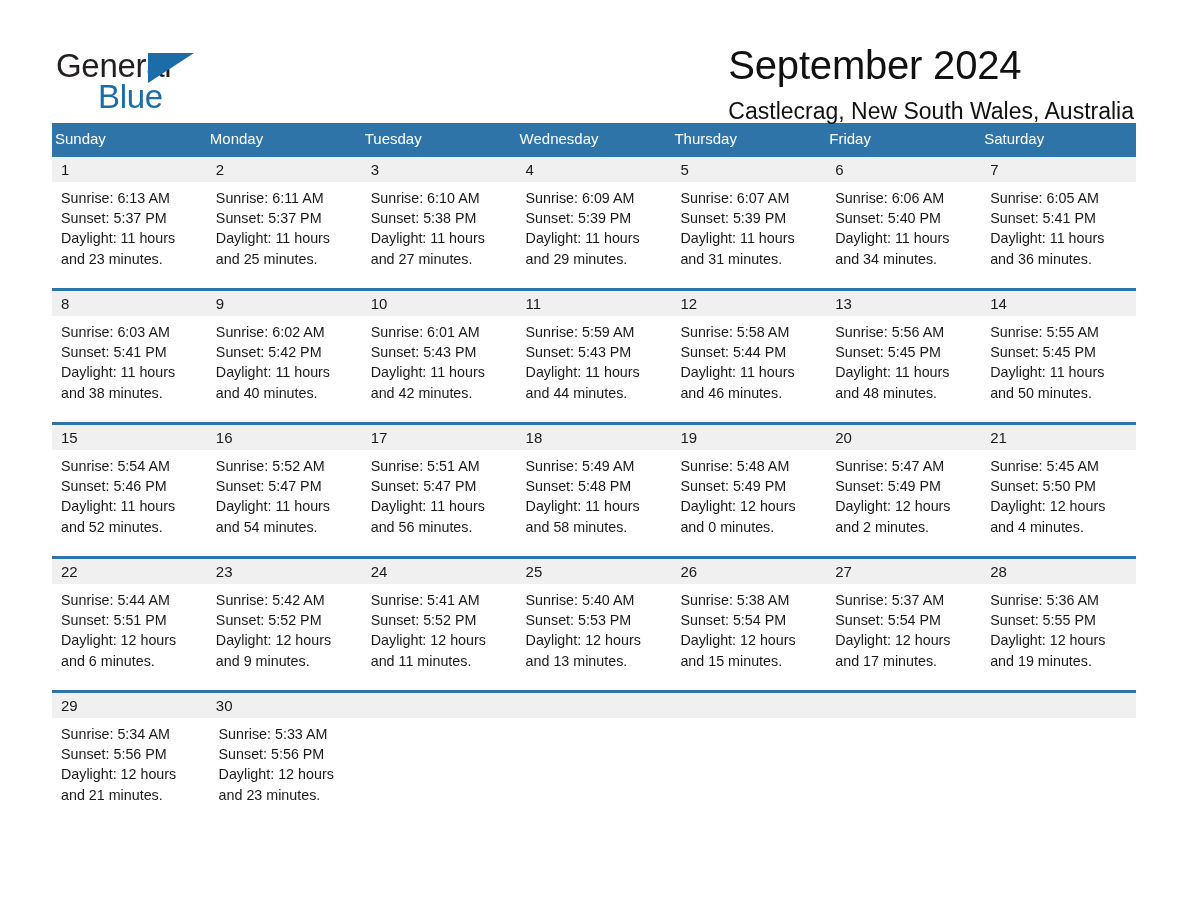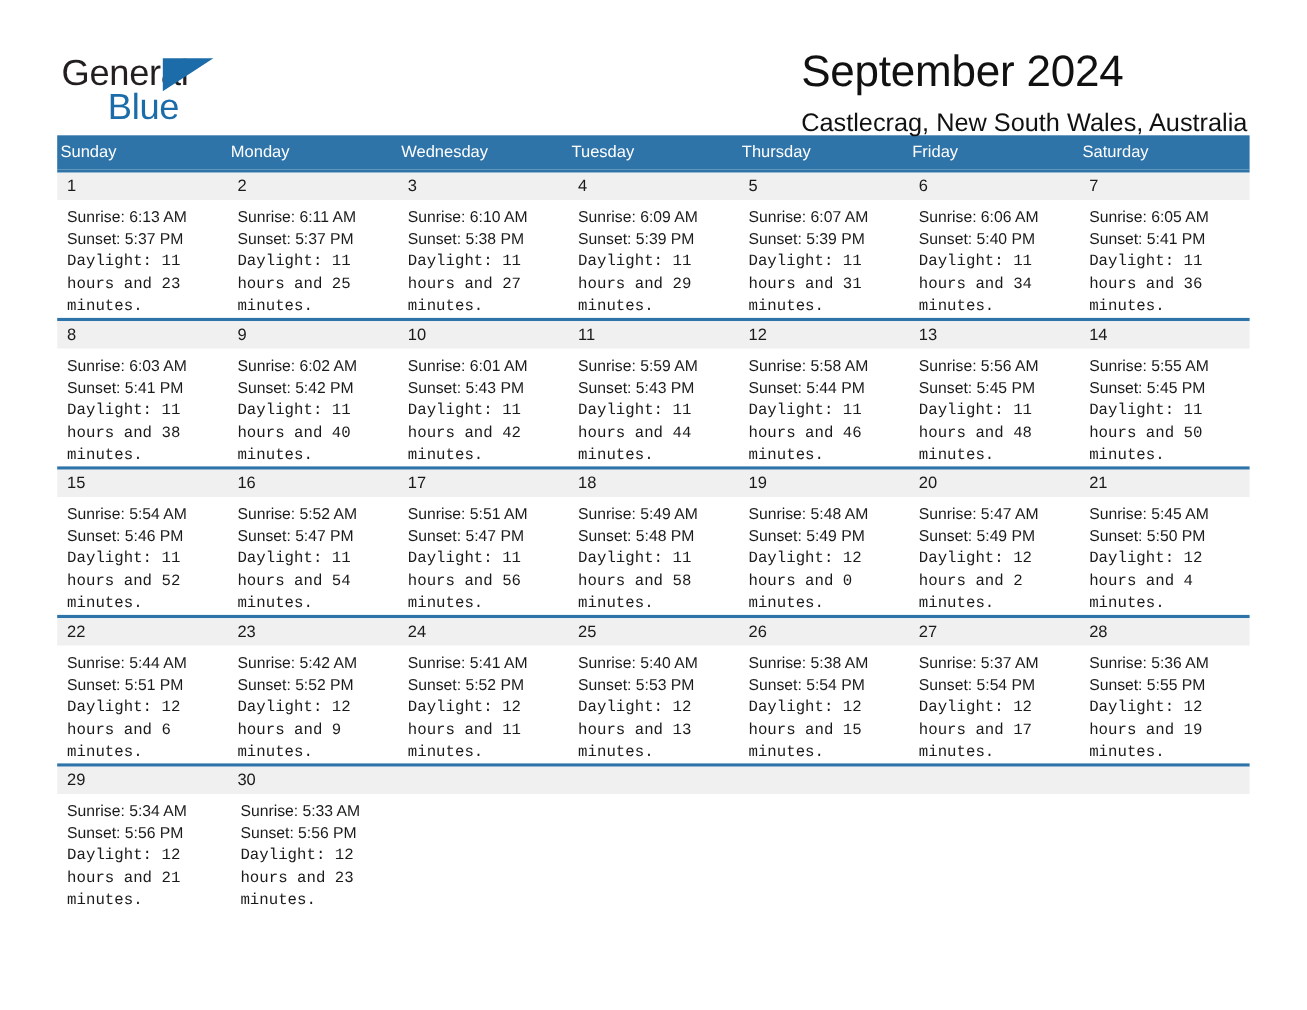--- a/index.html
+++ b/index.html
@@ -141,21 +141,20 @@
   }
   .cell p {
     margin: 0;
     font-size: 14.3px;
     line-height: 20.2px;
     color: #1a1a1a;
     white-space: nowrap;
   }
   .cell .daylight {
     white-space: normal;
-    font-family: Liberation Mono, monospace;
   }
   .week:last-child .detail-row {
     min-height: 100px;
     gap: 19px;
   }
 </style>
 </head>
 <body>
 
 <div class="page">
@@ -173,22 +172,22 @@
       <h2 class="cal-subtitle">Castlecrag, New South Wales, Australia</h2>
     </div>
 
   </div>
 
   <div class="calendar">
 
     <div class="dow-row">
       <div class="dow">Sunday</div>
       <div class="dow">Monday</div>
+      <div class="dow">Tuesday</div>
       <div class="dow">Wednesday</div>
-      <div class="dow">Tuesday</div>
       <div class="dow">Thursday</div>
       <div class="dow">Friday</div>
       <div class="dow">Saturday</div>
     </div>
 
     <div class="week">
       <div class="week-rule"></div>
       <div class="daynum-band">
         <div class="daynum">1</div>
         <div class="daynum">2</div>

